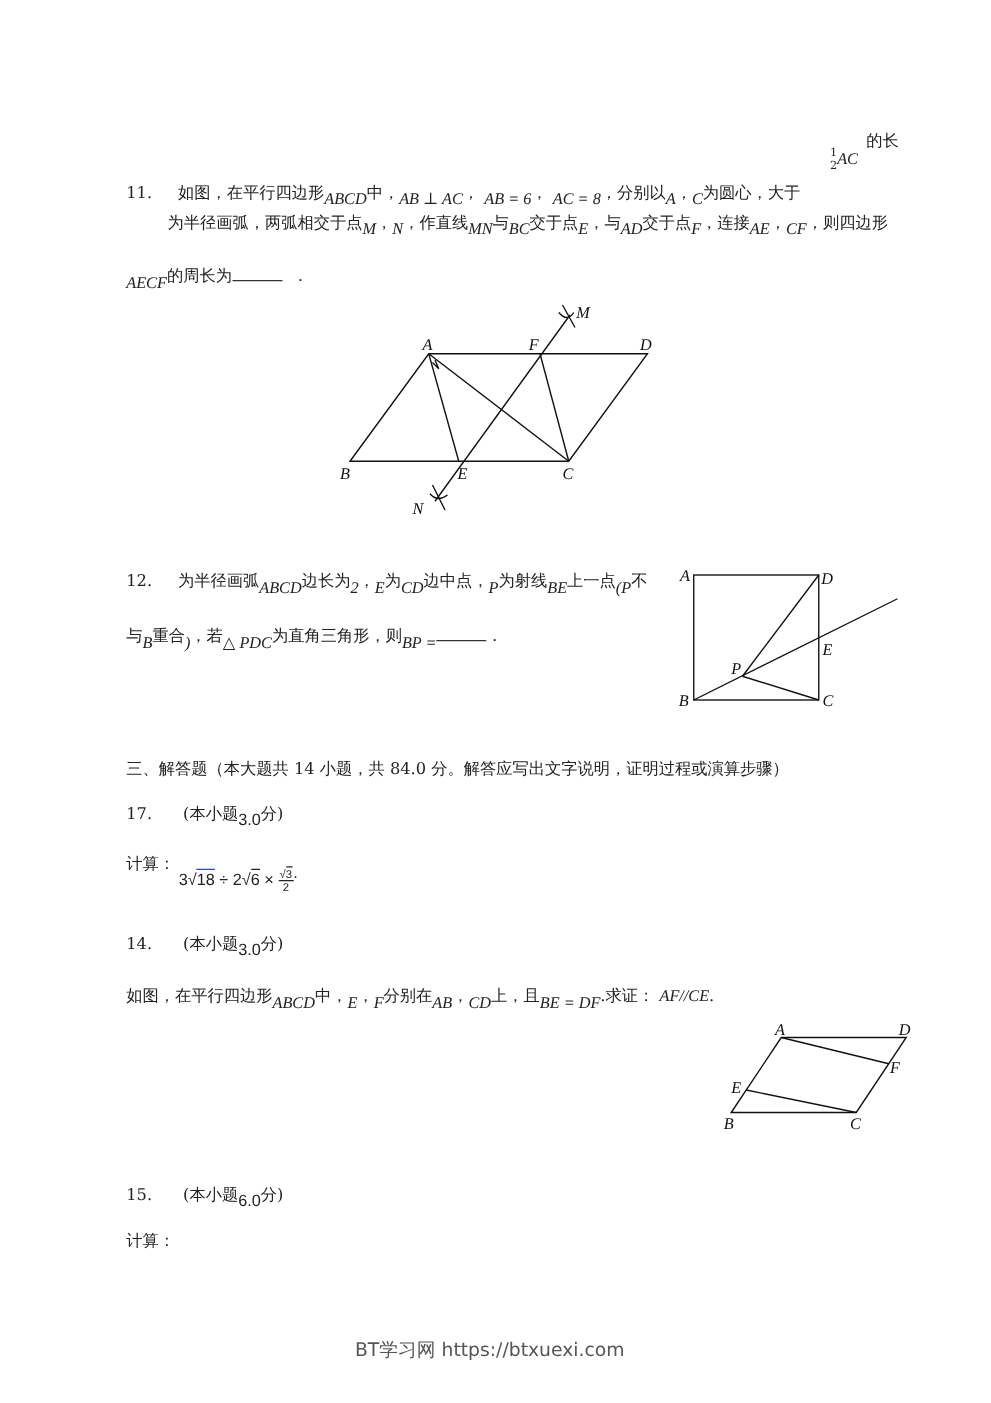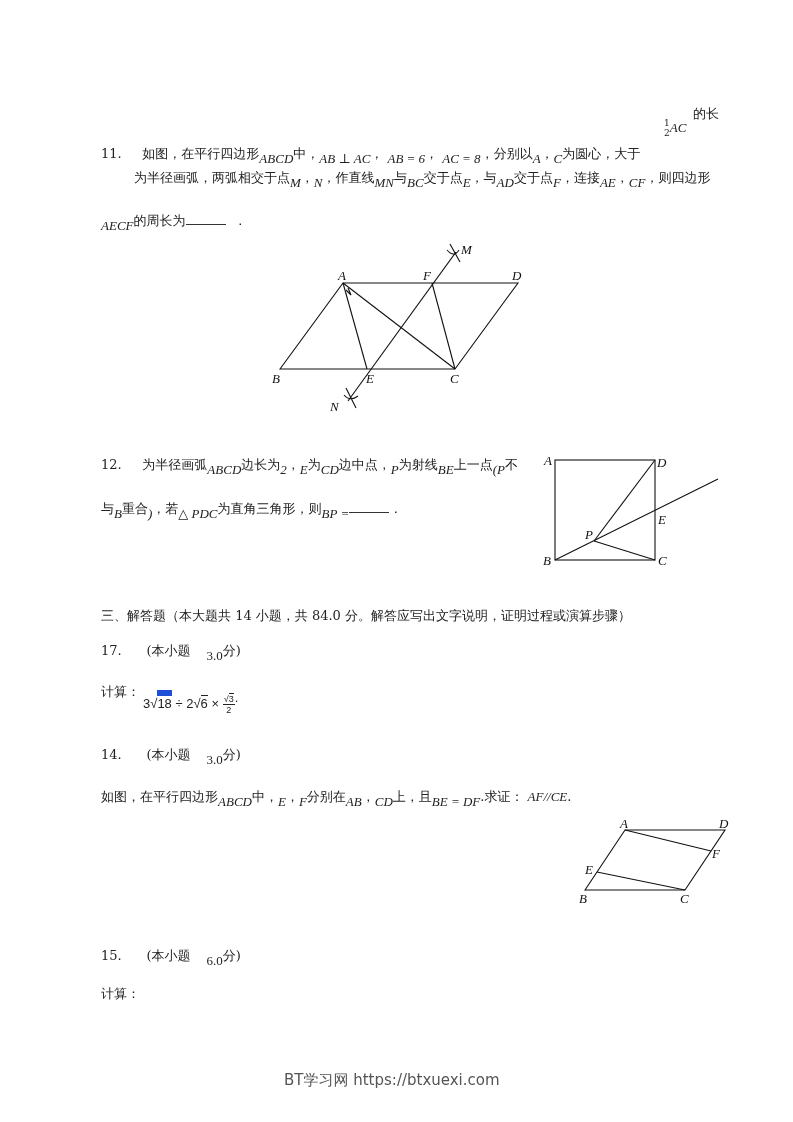--- a/index.html
+++ b/index.html
@@ -2,21 +2,21 @@
 <html><head>
 <meta charset="utf-8">
 <style>
   html, body { margin: 0; padding: 0; background: #ffffff; }
   body { width: 793px; height: 1122px; position: relative; overflow: hidden;
          font-family: "DejaVu Serif", "Liberation Serif", serif; color: #222; }
   .abs { position: absolute; }
   .txt { font-size: 13px; white-space: nowrap; line-height: 16px; }
   .m { font-family: "Liberation Serif", "DejaVu Serif", serif; font-style: italic; font-size: 13px; position: relative; top: 5px; }
   .blank { display: inline-block; width: 40px; border-bottom: 1px solid #333; height: 12px; }
-  .sub { position: relative; top: 5px; font-family: Liberation Serif, serif; font-size: 13px; margin-left: 16px; }
+  .sub { position: relative; top: 5px; font-family: Liberation Sans, sans-serif; font-size: 13px; }
   .frac { display: inline-block; vertical-align: middle; text-align: center; font-size: 9px; line-height: 10px; }
   .footer { font-family: "DejaVu Sans", sans-serif; font-size: 15px; color: #555; }
   svg text { font-family: "Liberation Serif", serif; font-style: italic; font-size: 13px; fill: #111; }
   svg line, svg polyline, svg polygon, svg path { stroke: #111; stroke-width: 1.1; fill: none; }
 </style>
 </head>
 <body>
 
 <div class="abs txt" style="left:101px; top:114px;margin-top:32px;">
   <span>11.</span>&nbsp;&nbsp;&nbsp;&nbsp;
@@ -84,21 +84,21 @@
 </svg>
 
 <div class="abs txt" style="left:101px; top:608px;">三、解答题（本大题共 14 小题，共 84.0 分。解答应写出文字说明，证明过程或演算步骤）</div>
 
 <div class="abs txt" style="left:101px; top:643px;">
   <span>17.</span>&nbsp;&nbsp;&nbsp;&nbsp;&nbsp;
   <span>(本小题</span><span class="sub">3.0</span><span>分)</span>
 </div>
 <div class="abs txt" style="left:101px; top:684px;">计算：</div>
 <div class="abs" style="left:143px; top:694px; font-family:'Liberation Sans', sans-serif; font-size:13px; white-space:nowrap;">
-  <span>3</span><span>√</span><span style="border-top:6px solid #1d4ed8;">18</span>
+  <span>3</span><span>√</span><span style="border-top:1px solid #1d4ed8;">18</span>
   <span>÷ 2</span><span>√</span><span style="border-top:1px solid #222;">6</span>
   <span>×</span>
   <span class="frac"><span>√</span><span style="border-top:1px solid #222;">3</span><br><span style="border-top:1px solid #222; display:inline-block; width:12px;">2</span></span><span style="position:relative; top:-6px;">.</span>
 </div>
 
 <div class="abs txt" style="left:101px; top:747px;">
   <span>14.</span>&nbsp;&nbsp;&nbsp;&nbsp;&nbsp;
   <span>(本小题</span><span class="sub">3.0</span><span>分)</span>
 </div>
 <div class="abs txt" style="left:101px; top:789px;">

